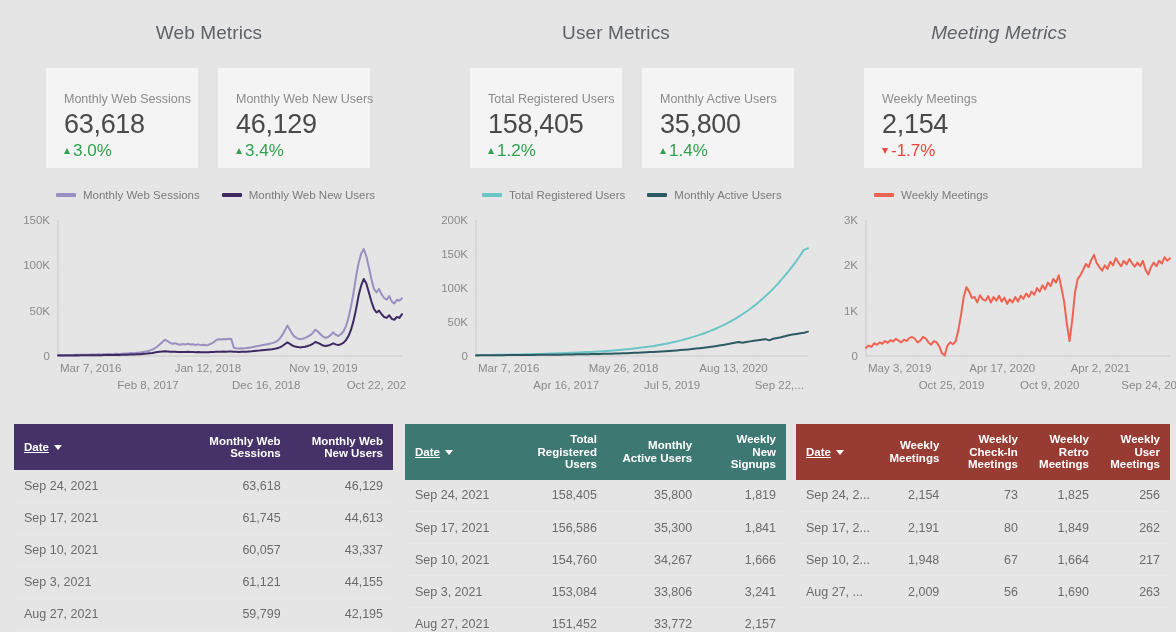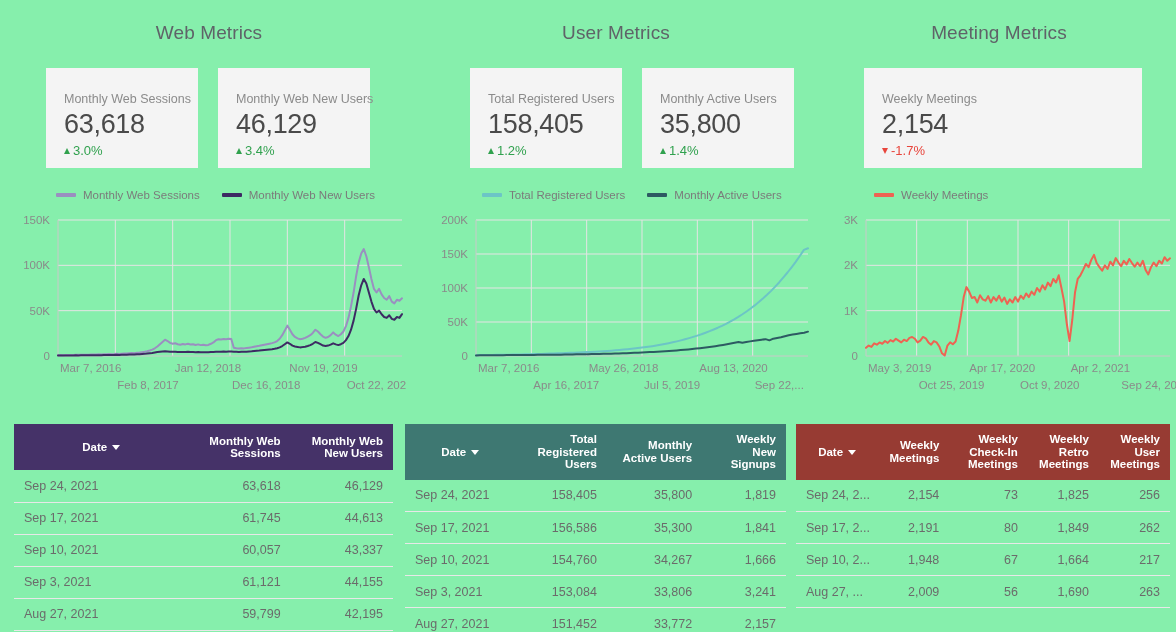--- a/index.html
+++ b/index.html
@@ -8,21 +8,21 @@
     margin: 0; padding: 0;
     width: 1176px; height: 632px;
     background: #ffffff;
     font-family: "Liberation Sans", sans-serif;
     overflow: hidden;
   }
   .dashboard {
     position: relative;
     width: 1176px;
     height: 632px;
-    background: #86efac;
+    background: #e5e5e5;
   }
 
   
   .panels {
     display: flex;
     width: 1176px;
     height: 424px;
   }
   .panel {
     position: relative;
@@ -36,21 +36,21 @@
     text-align: center;
     font-size: 19px;
     color: #5f6368;
     font-weight: 400;
     letter-spacing: .1px;
     padding-top: 22px;
     height: 46px;
   }
   .panel-web .panel-title     { padding-left: 6px; }
   .panel-user .panel-title    { padding-left: 8px; }
-  .panel-meeting .panel-title { padding-left: 10px; }
+  .panel-meeting .panel-title { padding-left: 10px; font-style: italic; }
 
   
   .kpi-row {
     display: flex;
     gap: 20px;
     padding-top: 22px;
   }
   .panel-web .kpi-row     { padding-left: 46px; }
   .panel-user .kpi-row    { padding-left: 58px; }
   .panel-meeting .kpi-row { padding-left: 52px; }
@@ -71,21 +71,21 @@
     white-space: nowrap;
   }
   .kpi-value {
     font-size: 27px;
     color: #4a4a4a;
     line-height: 32px;
     font-weight: 400;
     letter-spacing: -.3px;
   }
   .kpi-delta {
-    font-size: 13px;
+    font-size: 17px;
     line-height: 14px;
     margin-top: 4px;
     display: flex;
     align-items: center;
     gap: 3px;
   }
   .kpi-delta.up   { color: #30a14e; }
   .kpi-delta.down { color: #e8453c; }
   .tri {
     display: inline-block;
@@ -157,22 +157,23 @@
     color: #ffffff;
     font-size: 11.5px;
     font-weight: bold;
     line-height: 12.5px;
     padding: 9px 10px;
     height: 46px;
     vertical-align: middle;
     text-align: right;
   }
   table.metrics thead th.col-date {
-    text-align: center;
+    text-align: left;
     font-weight: bold;
+    text-decoration: underline;
   }
   .sort-caret {
     display: inline-block;
     width: 0; height: 0;
     border-left: 4px solid transparent;
     border-right: 4px solid transparent;
     border-top: 5px solid #ffffff;
     margin-left: 5px;
     vertical-align: middle;
   }

